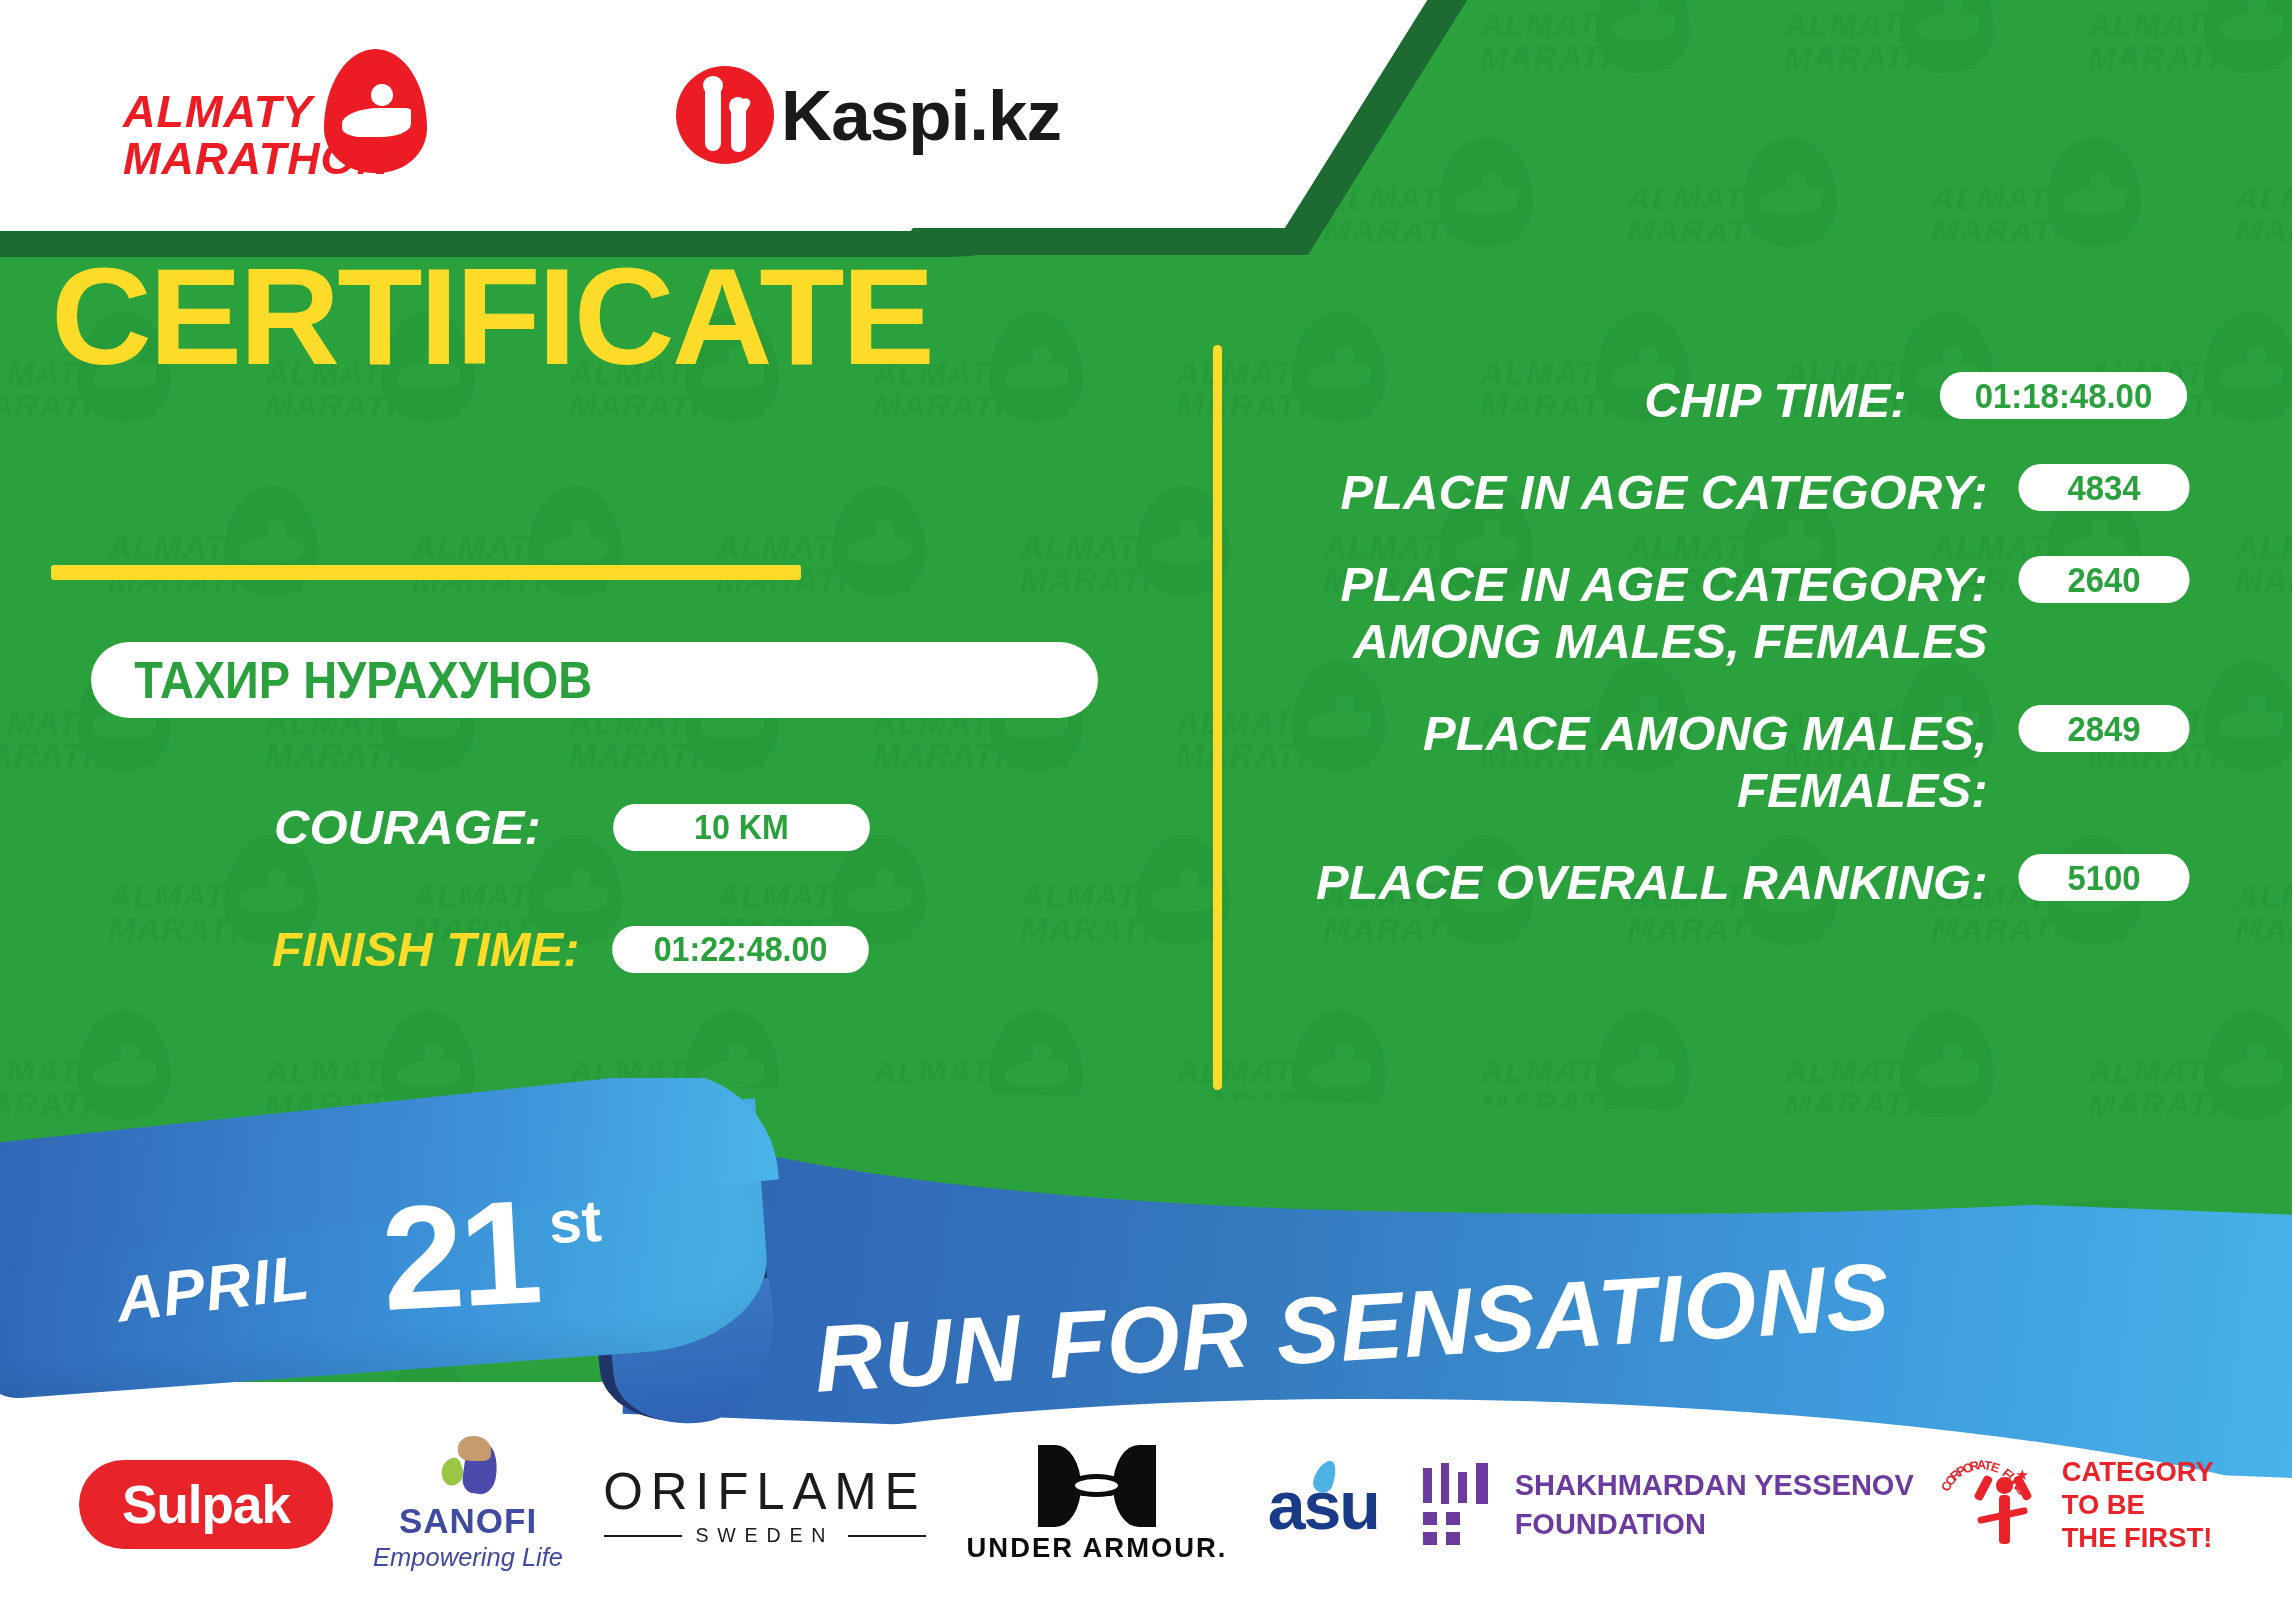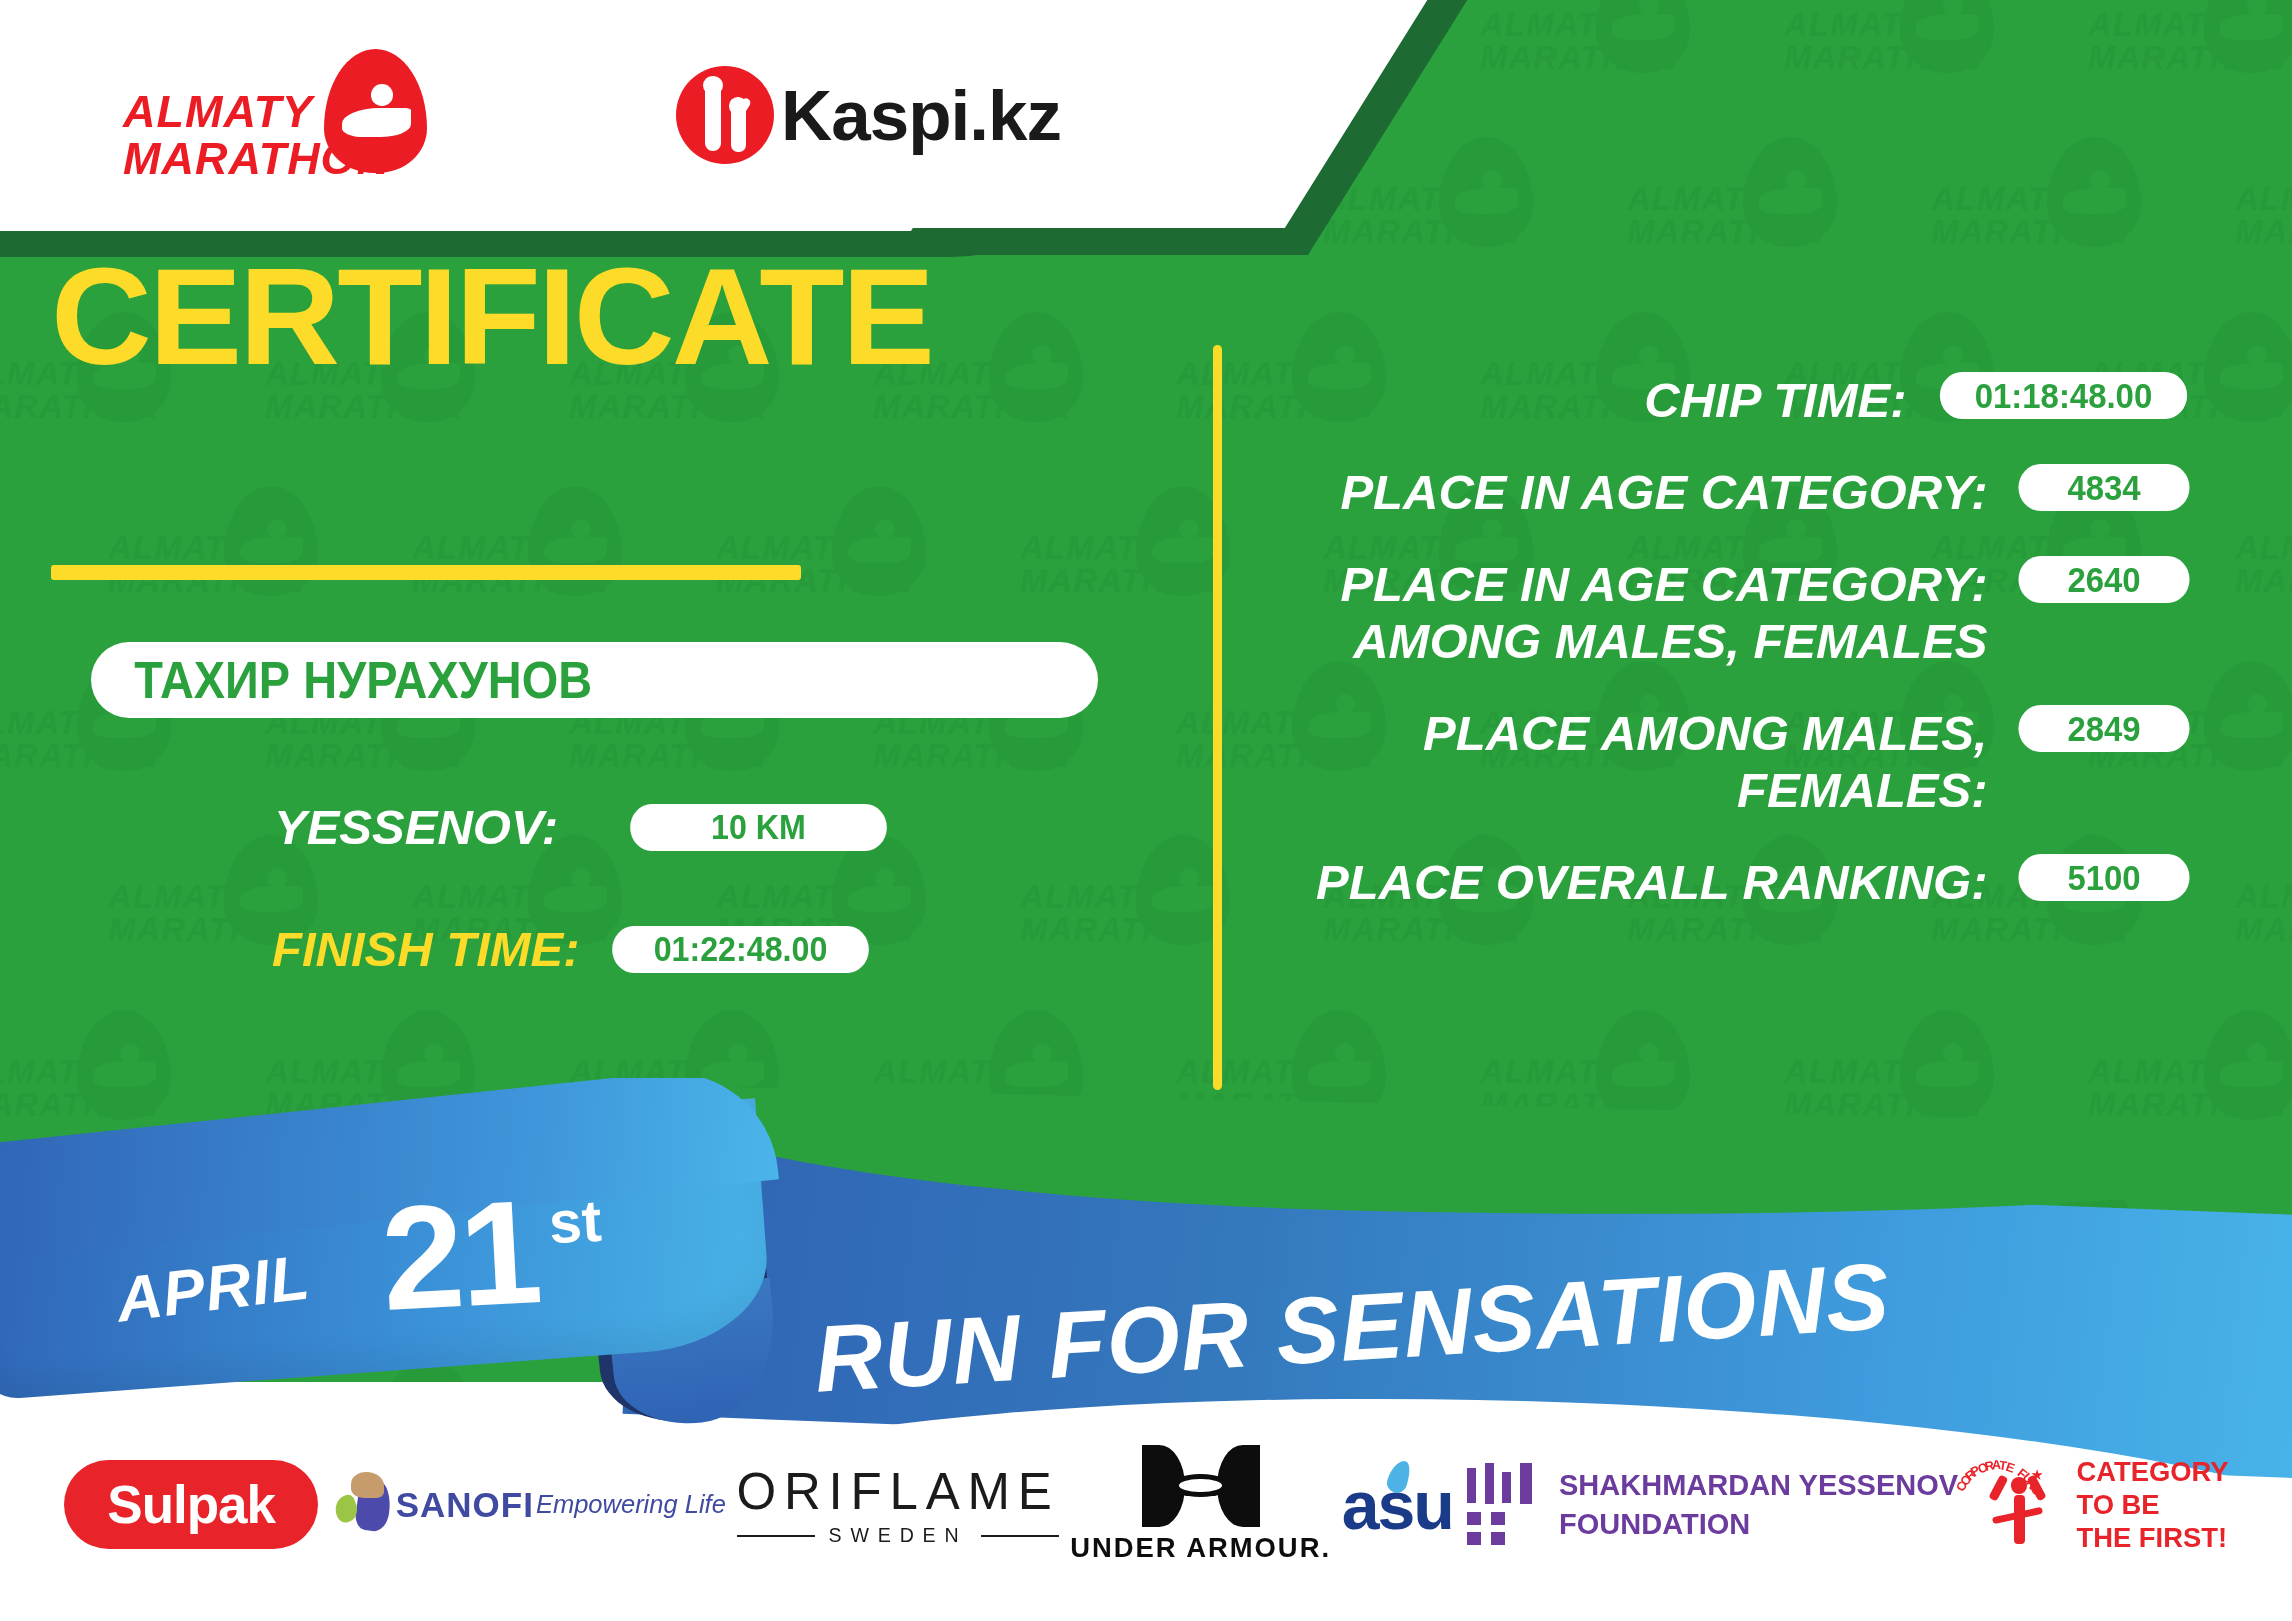--- a/index.html
+++ b/index.html
@@ -428,21 +428,21 @@
   .sp-sulpak {
     background: #e8242a;
     border-radius: 59px;
     padding: 13.7px 43px;
     color: #ffffff;
     font-weight: bold;
     font-size: 53px;
     letter-spacing: -1px;
   }
 
-  .sp-sanofi { flex-direction: row; gap: 2px; }
+  .sp-sanofi { flex-direction: column; gap: 2px; }
   .sanofi-mark { position: relative; width: 65px; height: 61px; }
   .sanofi-mark i {
     position: absolute;
     display: block;
   }
   .sanofi-b { right: 3.9px; top: 5.9px; width: 33px; height: 51px; background: #4c4bab; border-radius: 60% 60% 55% 45% / 52% 80% 50% 40%; transform: rotate(8deg); }
   .sanofi-t { right: 9.8px; top: -2px; width: 33px; height: 25.5px; background: #c79c6d; border-radius: 60% 70% 30% 50%; }
   .sanofi-g { left: 5.9px; top: 21.6px; width: 21.6px; height: 25.5px; background: #9bc544; border-radius: 70% 30% 60% 40%; transform: rotate(-20deg); }
   .sanofi-name { color: #3f4aa0; font-weight: bold; font-size: 35px; letter-spacing: 1px; }
   .sanofi-tag { color: #3f4aa0; font-style: italic; font-size: 25.5px; }
@@ -862,21 +862,21 @@
   </div>
 
   <div class="cert-title">CERTIFICATE</div>
   <div class="title-rule"></div>
 
   <div class="name-pill">
     <div class="name-text">ТАХИР НУРАХУНОВ</div>
   </div>
 
   <div class="field-row" id="row-distance">
-    <div class="field-label">YESSENOV:</div>
+    <div class="field-label">COURAGE:</div>
     <div class="field-pill">10 KM</div>
   </div>
 
   <div class="field-row" id="row-finish">
     <div class="field-label accent">FINISH TIME:</div>
     <div class="field-pill">01:22:48.00</div>
   </div>
 
   <div class="v-divider"></div>
 

